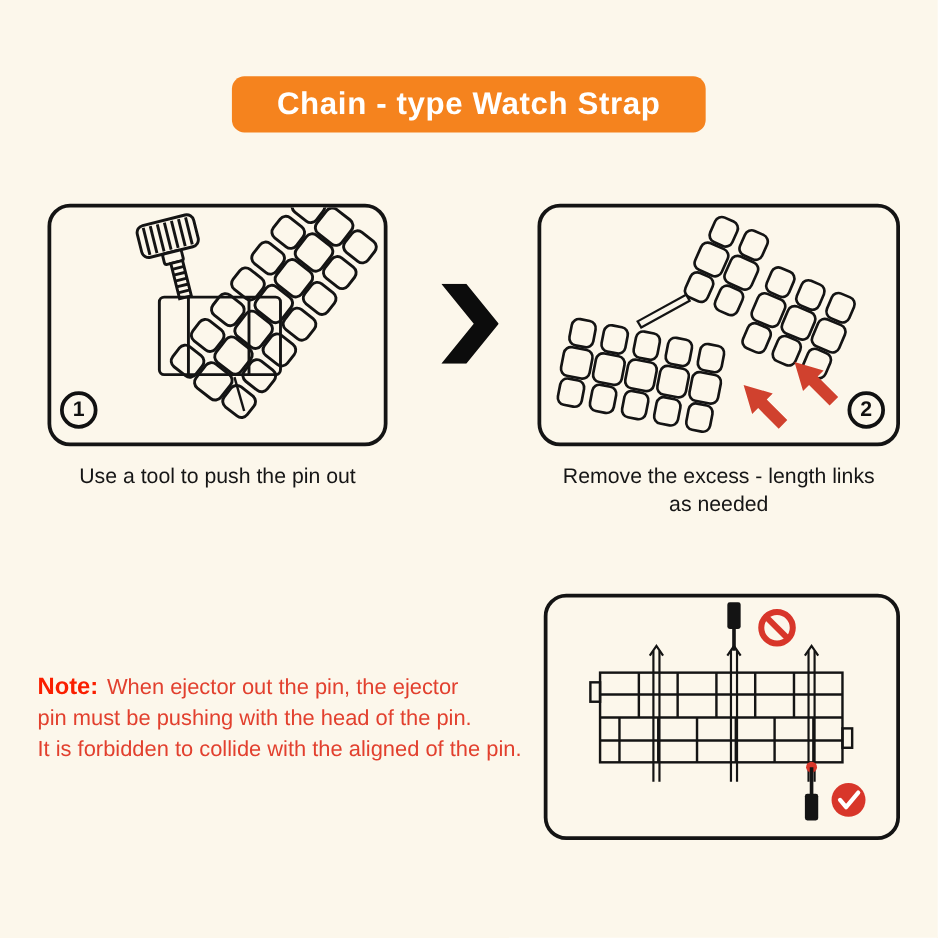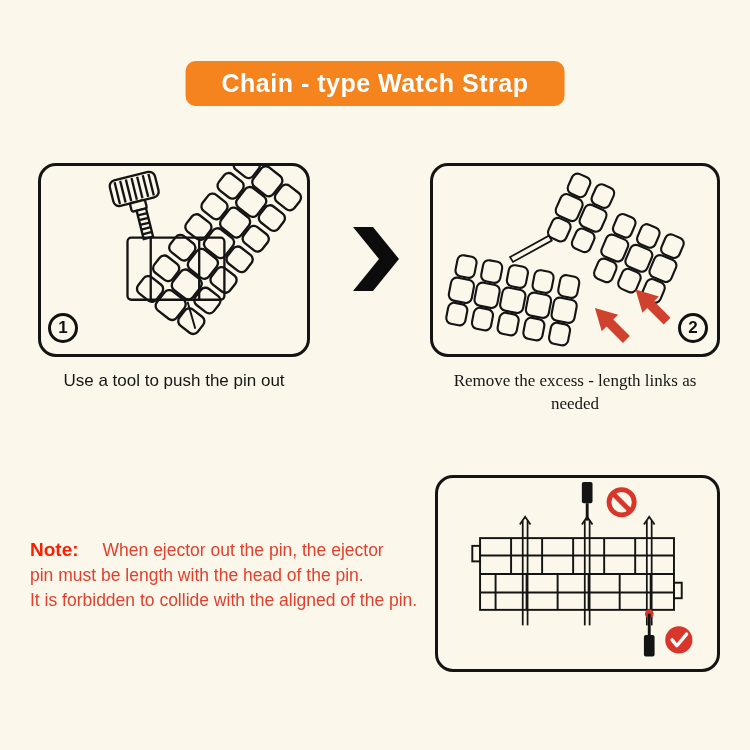--- a/index.html
+++ b/index.html
@@ -32,27 +32,27 @@
     z-index:2;
   }
   .badge1 { left:7px;  bottom:11px; }
   .badge2 { right:9px; bottom:11px; }
   .chevron { position:absolute; left:353px; top:227px; width:46px; height:64px; }
   .caption {
     position:absolute; text-align:center; font-size:17px;
     color:#161616; line-height:1.35;
   }
   .cap1 { left:38px;  top:370px; width:272px;text-align:center; }
-  .cap2 { left:440px; top:370px; width:270px;font-family:Liberation Serif, serif; }
+  .cap2 { left:440px; top:370px; width:270px; }
   .note {
     position:absolute; left:30px; top:537px; width:420px;
     font-size:17.5px; line-height:25px; color:#e2402e;
   }
   .note-label {
-    color:#fa1f00; font-weight:bold; font-size:19px; margin-right:24px;
+    color:#fa1f00; font-weight:bold; font-size:19px; margin-right:7px;
   }
 </style>
 </head>
 <body>
 
 <div class="banner">
   <span>Chain - type Watch Strap</span>
 </div>
 
 <div class="panel panel1">
@@ -142,21 +142,21 @@
   </div>
 </div>
 
 <div class="caption cap1">Use a tool to push the pin out</div>
 <div class="caption cap2">Remove the excess - length links as needed</div>
 
 <div class="note">
   <div>
     <span class="note-label">Note:</span><span>When ejector out the pin, the ejector</span>
   </div>
-  <div>pin must be length with the head of the pin.</div>
+  <div>pin must be pushing with the head of the pin.</div>
   <div>It is forbidden to collide with the aligned of the pin.</div>
 </div>
 
 <div class="panel panel3">
   <svg viewBox="0 0 285 197">
     <g stroke="#141414" stroke-width="2" fill="none">
       <rect x="42" y="62" width="200" height="74" fill="#fcf7eb"></rect>
       <line x1="42" y1="99" x2="242" y2="99"></line>
       <line x1="74" y1="62" x2="74" y2="99"></line>
       <line x1="106" y1="62" x2="106" y2="99"></line>

